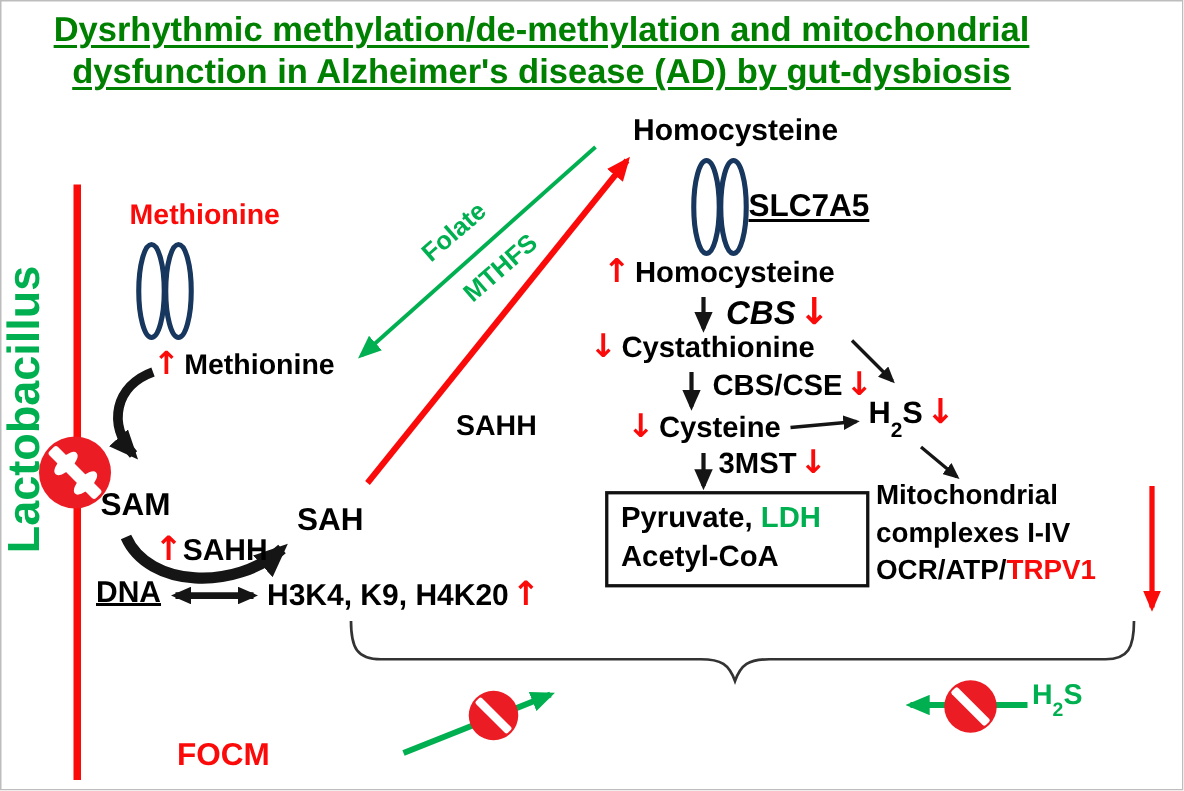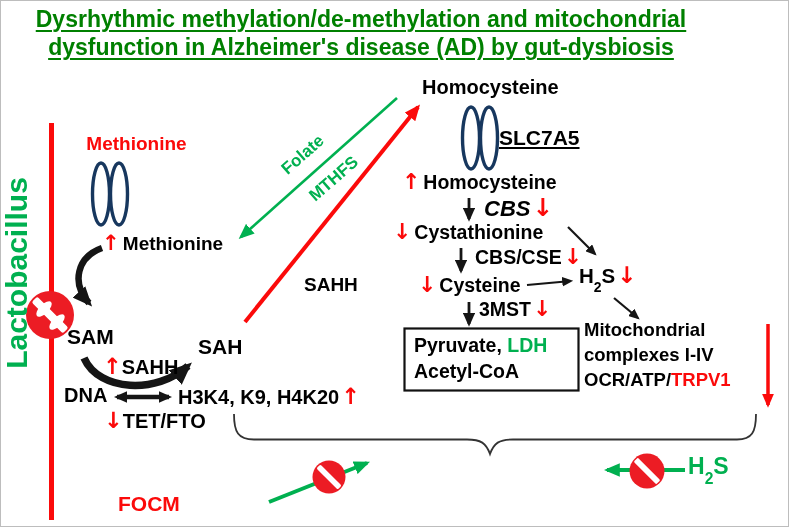--- a/index.html
+++ b/index.html
@@ -142,29 +142,26 @@
   <div class="lbl" style="left:66px;top:325px;font-size:21px;">SAM</div>
 
   <div class="lbl" style="left:102px;top:354px;font-size:20px;">
     <span class="red arr">↑</span><span>SAHH</span>
   </div>
 
   <div class="lbl" style="left:197px;top:335px;font-size:21px;">SAH</div>
 
   <div class="lbl" style="left:303px;top:274px;font-size:19px;">SAHH</div>
 
-  <div class="lbl" style="left:63px;top:384px;font-size:20px;">DNA</div>
+  <div class="lbl" style="left:63px;top:384px;font-size:20px;text-decoration:underline;">DNA</div>
 
   <div class="lbl" style="left:177px;top:384px;font-size:20px;">
     <span>H3K4, K9, H4K20</span><span class="red arr arr-r">↑</span>
   </div>
 
-  <div class="lbl" style="left:103px;top:408px;font-size:20px;">
-    <span class="red arr">↓</span><span>TET/FTO</span>
-  </div>
 
   <div class="rot-green" style="left:260px;top:144px;">Folate</div>
   <div class="rot-green" style="left:291px;top:168px;">MTHFS</div>
 
   <div class="lbl" style="left:421px;top:76px;font-size:20px;">Homocysteine</div>
   <div class="lbl" style="left:498px;top:126px;font-size:21px;text-decoration:underline;">SLC7A5</div>
 
 
   <div class="lbl" style="left:401px;top:170px;font-size:19.5px;">
     <span class="red arr arr-l">↑</span><span>Homocysteine</span>
@@ -200,17 +197,17 @@
   </div>
   <div class="lbl" style="left:413px;top:360px;font-size:19.5px;">Acetyl-CoA</div>
 
   <div class="lbl" style="left:583px;top:316px;font-size:18.5px;line-height:25px;">
     <span>Mitochondrial</span><br>
     <span>complexes I-IV</span><br>
     <span>OCR/ATP/</span><span class="red">TRPV1</span>
   </div>
 
   <div class="lbl red" style="left:117px;top:492px;font-size:21px;">FOCM</div>
-  <div class="lbl green" style="left:687px;top:453px;font-size:23px;">
+  <div class="lbl green" style="left:687px;top:453px;font-size:19px;">
     <span>H</span><sub>2</sub><span>S</span>
   </div>
 
 </div>
 
 </body></html>

